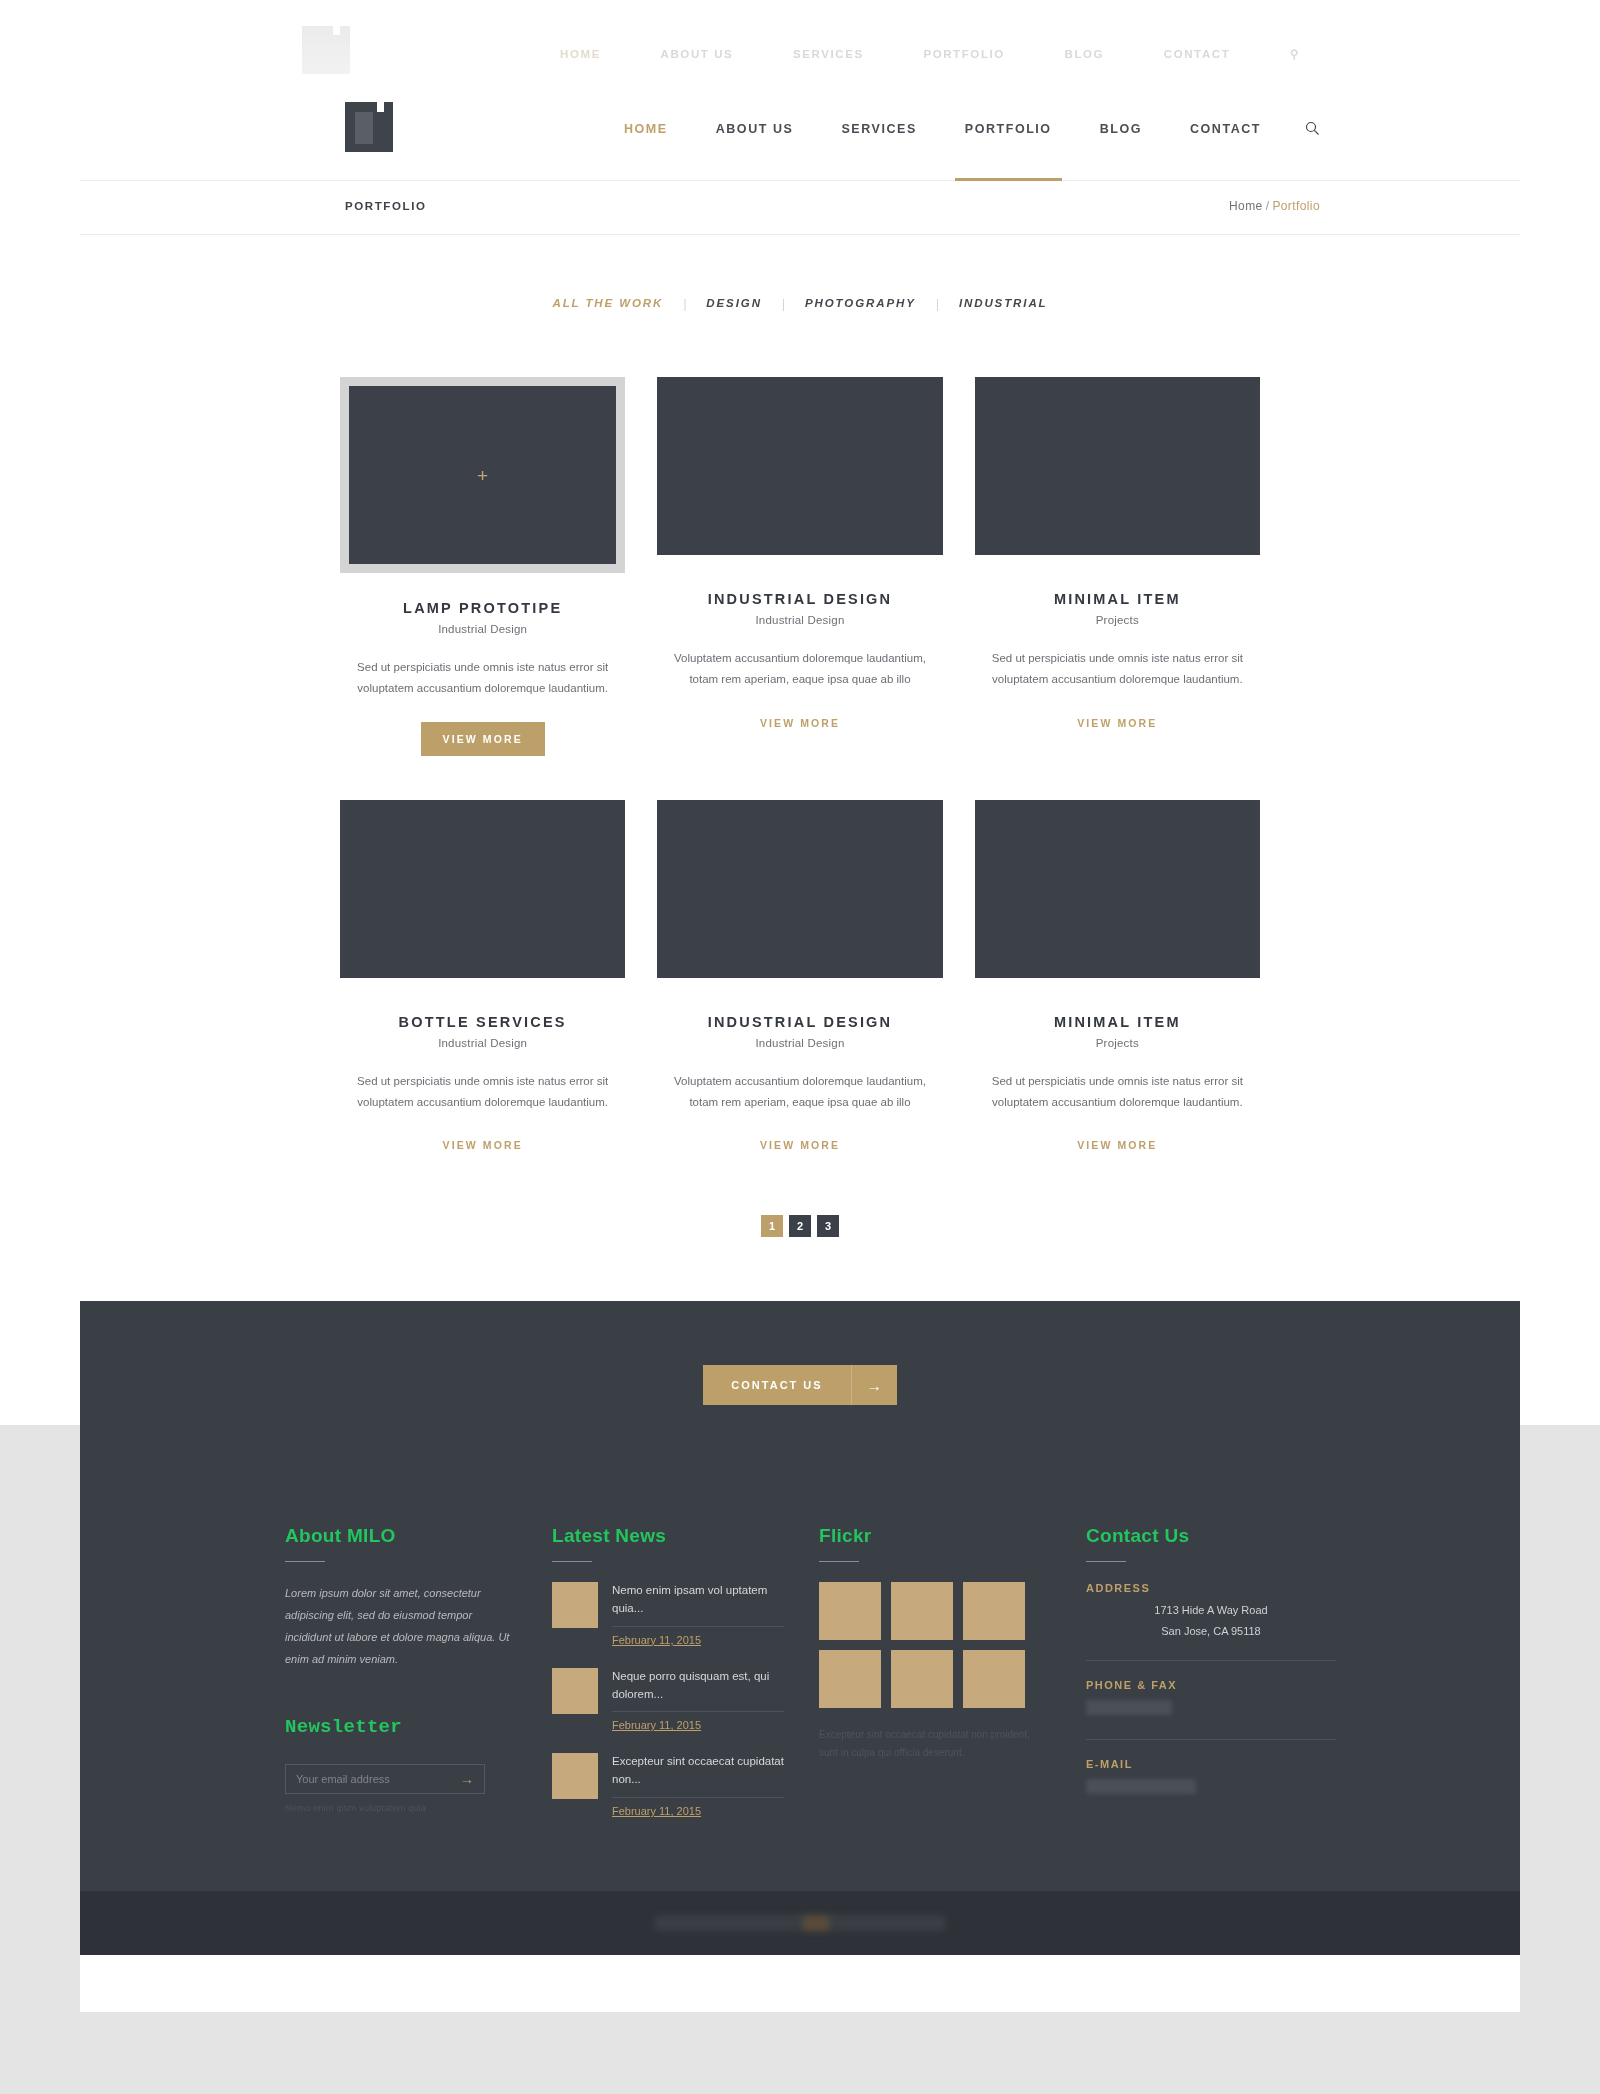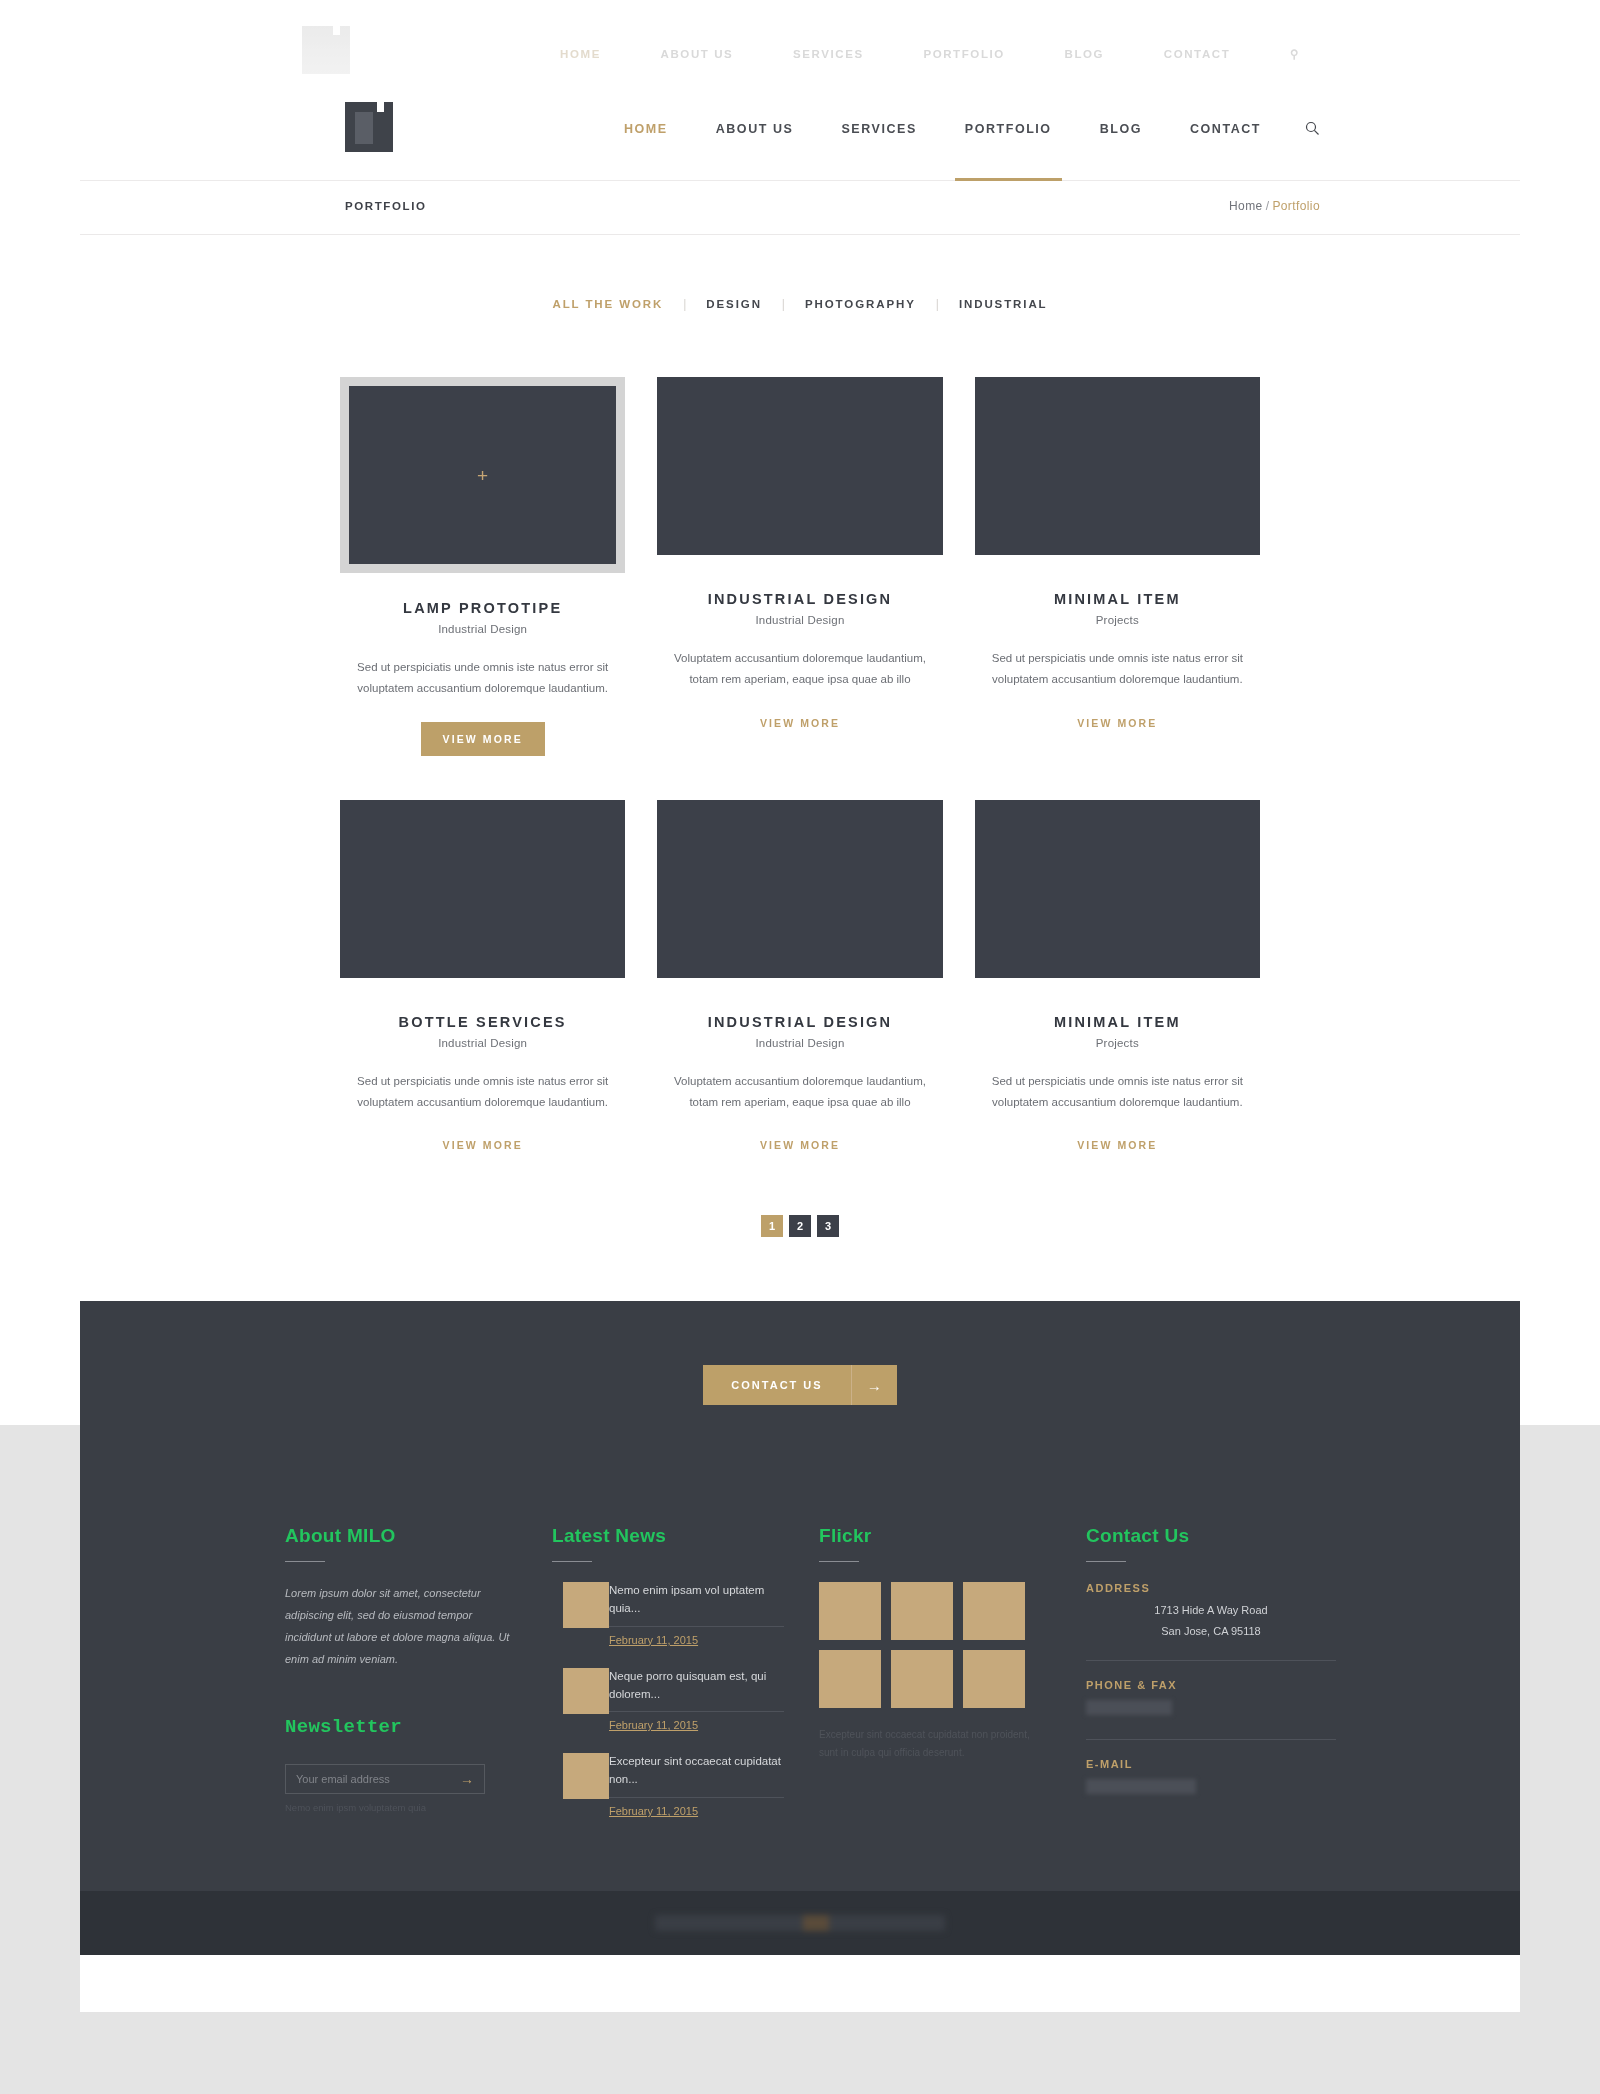--- a/index.html
+++ b/index.html
@@ -99,21 +99,21 @@
   .breadcrumb {
     position: absolute; right: 200px; top: 18px;
     font-size: 12px; color: #70737a; letter-spacing: .4px;
   }
   .breadcrumb .sep { color: #9a9ca1; margin: 0 3px; }
   .breadcrumb .crumb-current { color: #bfa06a; }
 
   
   .filter {
     margin-top: 62px;
-    display: flex; justify-content: center; align-items: center;
+    display: flex; justify-content: center; align-items: flex-start; font-style: italic;
   }
   .filter .f-item {
     font-size: 11.5px; letter-spacing: 1.9px; font-weight: 700;
     color: #44474d; padding: 0 20px; text-decoration: none; cursor: pointer;
   }
   .filter .f-item.active { color: #bfa06a; }
   .filter .f-sep { color: #d7d4d0; font-size: 12px; }
 
   
   .grid {
@@ -197,21 +197,21 @@
     display: grid; grid-template-columns: 232px 232px 232px 250px; column-gap: 35px;
   }
   .f-head {
     font-size: 19px; font-weight: 700; color: #22c55e; letter-spacing: .3px;
   }
   .f-rule { width: 40px; height: 1px; background: #8a8d93; margin: 14px 0 20px; }
   .f-text {
     font-size: 11px; line-height: 2.0; color: #b7babf; font-style: italic;
   }
   .f-head2 { margin-top: 46px; font-family: Liberation Mono, monospace; }
-  .news-item { display: flex; margin-bottom: 22px; margin-left: 11px; }
+  .news-item { display: flex; gap: 14px; margin-bottom: 22px; }
   .news-thumb { width: 46px; height: 46px; background: #c6a97c; flex: 0 0 46px; }
   .news-body { flex: 1; }
   .news-title { font-size: 11.5px; line-height: 1.55; color: #d6d8db; }
   .news-divider { height:1px; background:#4e525a; margin: 8px 0 7px; }
   .news-date { font-size: 11px; color: #bfa06a; text-decoration: underline; }
 
   .flickr-grid {
     display: grid; grid-template-columns: repeat(3, 62px); gap: 10px;
   }
   .flickr-cell { width: 62px; height: 58px; background: #c6a97c; cursor: pointer; }

